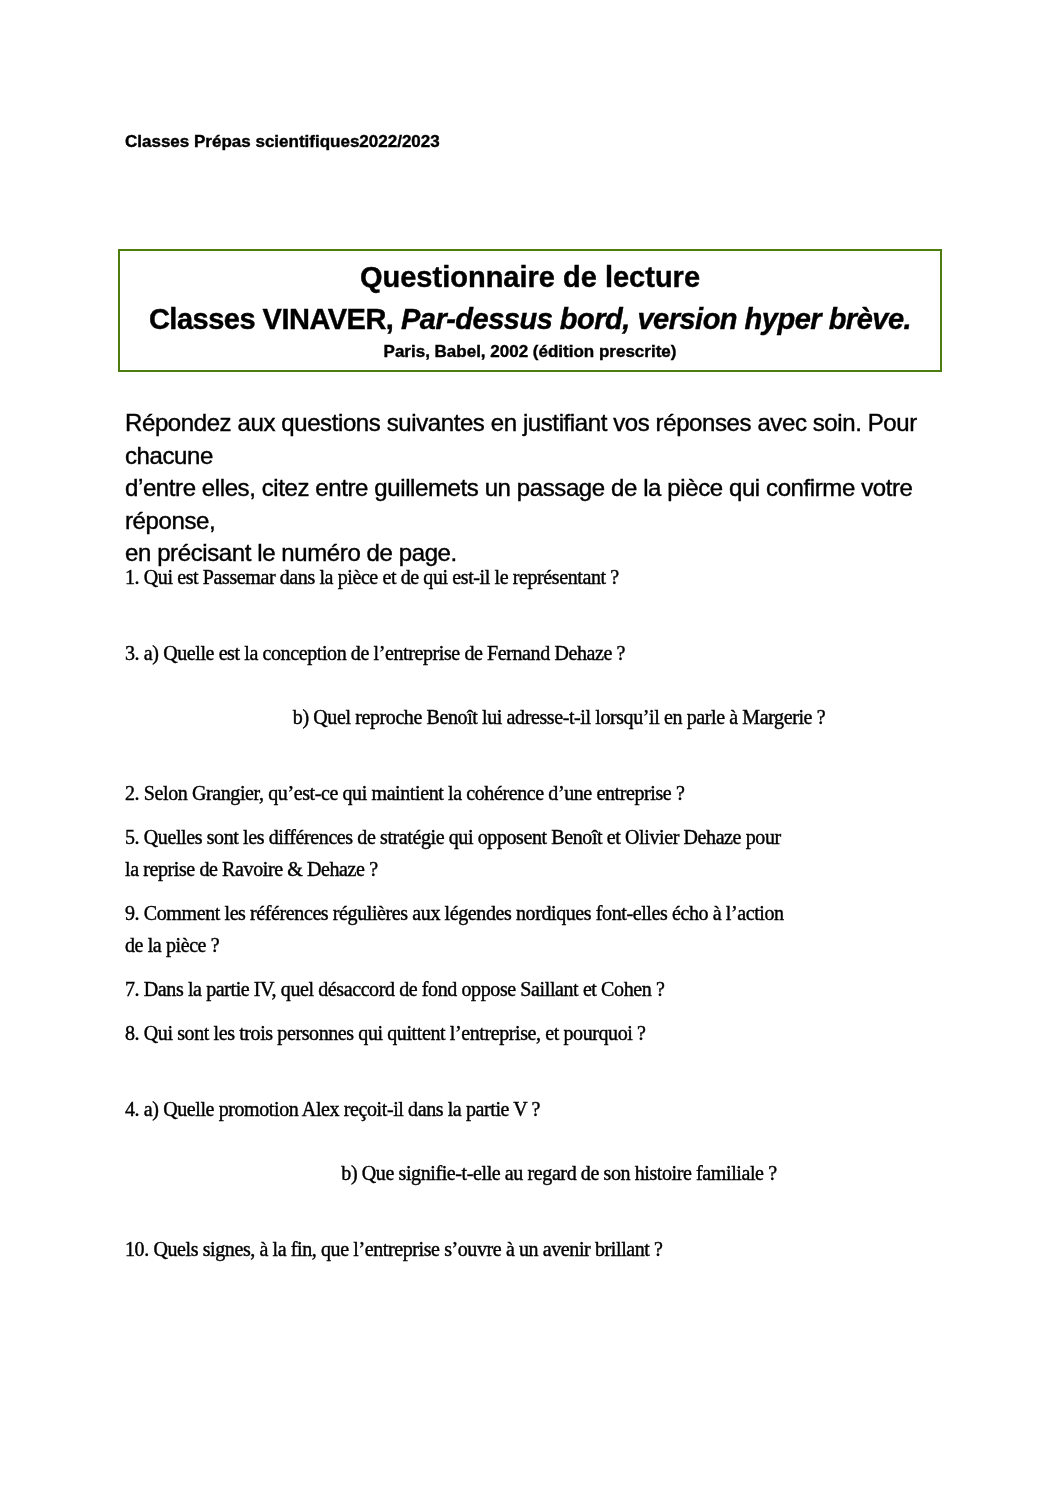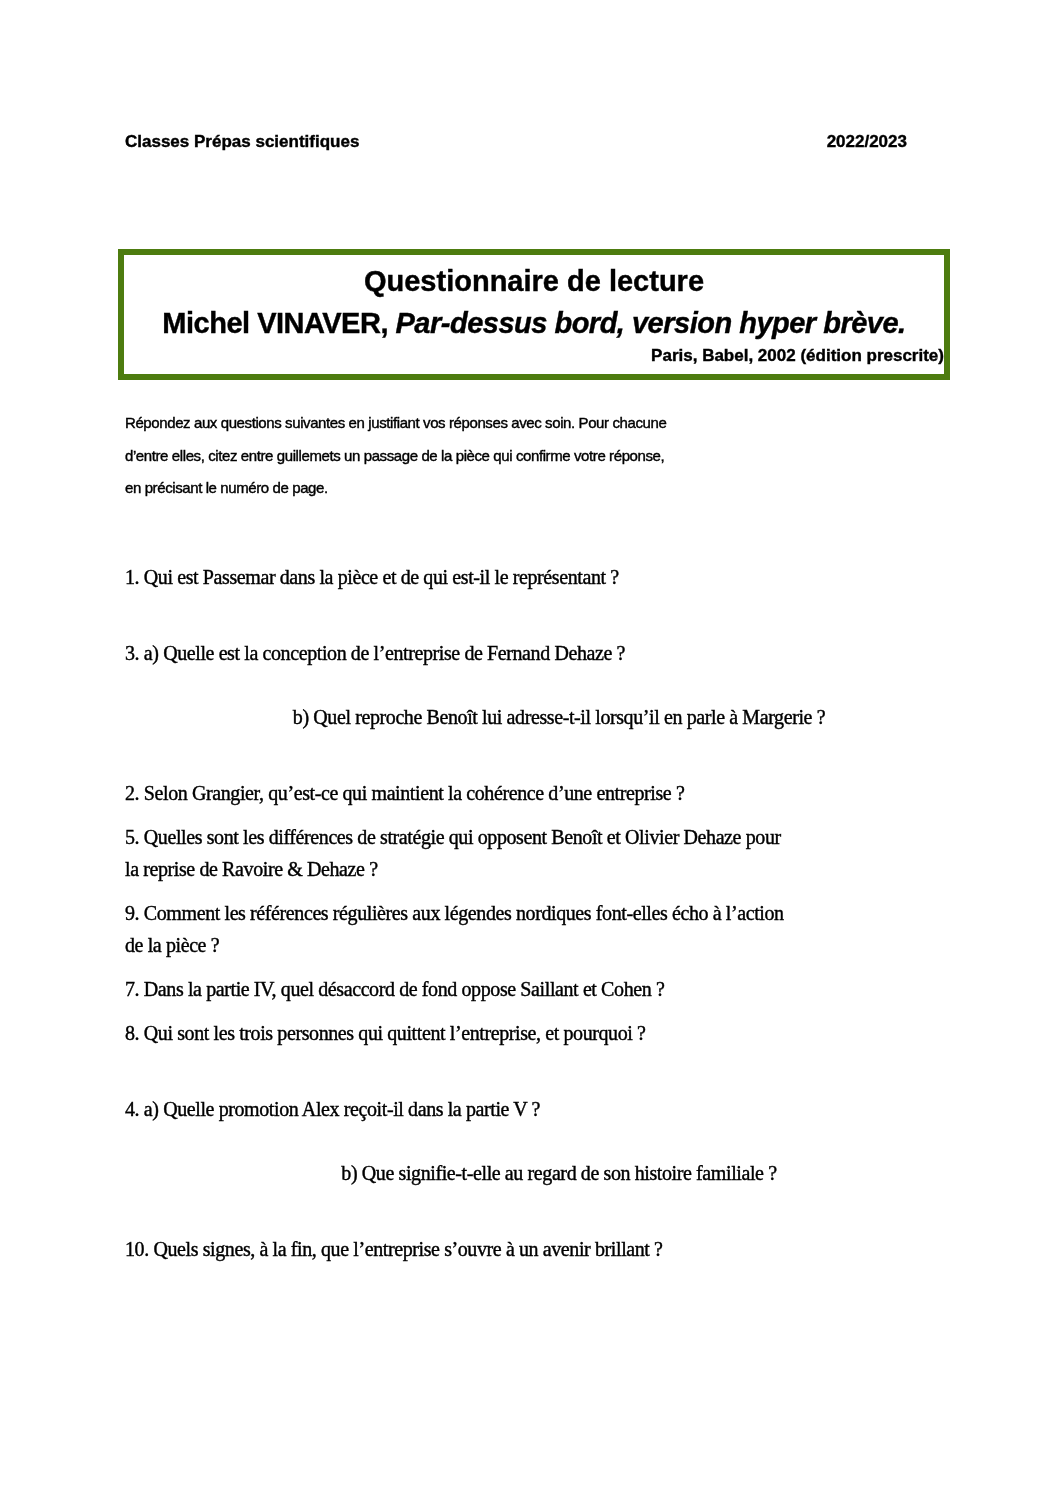--- a/index.html
+++ b/index.html
@@ -12,54 +12,52 @@
     font-family: "Liberation Sans", sans-serif;
     overflow: hidden;
     -webkit-text-stroke: 0.4px #000000;
   }
   .doc-header {
     position: absolute;
     top: 131px;
     left: 125px;
     right: 151px;
     display: flex;
-    justify-content: space-between;
     font-size: 17px;
     font-weight: 700;
     line-height: 22px;
   }
   .title-box {
     position: absolute;
     top: 249px;
     left: 118px;
     width: 820px;
-    border: 6px solid #4d7c0f;
+    border: 2px solid #4d7c0f;
     text-align: center;
     padding: 5px 0 6px 0;
   }
   .title-line1, .title-line2 {
     font-size: 29px;
     font-weight: 700;
     line-height: 42px;
     white-space: nowrap;
   }
   .title-line2 { letter-spacing: -0.5px; }
   .title-line2 .italic { font-style: italic; }
   .title-line3 {
     font-size: 17px;
     font-weight: 700;
     line-height: 24px;
-    text-align: right;
   }
   .instructions {
     position: absolute;
     top: 407px;
     left: 125px;
     width: 845px;
-    font-size: 15px;
+    font-size: 24px;
     line-height: 32.5px;
     letter-spacing: -0.4px;
     white-space: pre-line;
   }
   .questions {
     position: absolute;
     top: 561px;
     left: 125px;
     width: 845px;
     font-size: 20px;
@@ -78,21 +76,21 @@
 
 <div class="page">
 
   <div class="doc-header">
     <span>Classes Prépas scientifiques</span>
     <span>2022/2023</span>
   </div>
 
   <div class="title-box">
     <div class="title-line1">Questionnaire de lecture</div>
-    <div class="title-line2"><span>Michel VINAVER, </span><span class="italic">Par-dessus bord, version hyper brève.</span></div>
+    <div class="title-line2"><span>Classes VINAVER, </span><span class="italic">Par-dessus bord, version hyper brève.</span></div>
     <div class="title-line3">Paris, Babel, 2002 (édition prescrite)</div>
   </div>
 
   <div class="instructions">Répondez aux questions suivantes en justifiant vos réponses avec soin. Pour chacune
 d’entre elles, citez entre guillemets un passage de la pièce qui confirme votre réponse,
 en précisant le numéro de page.</div>
 
   <div class="questions">
     <div class="q">1. Qui est Passemar dans la pièce et de qui est-il le représentant ?</div>
     <div class="q">

